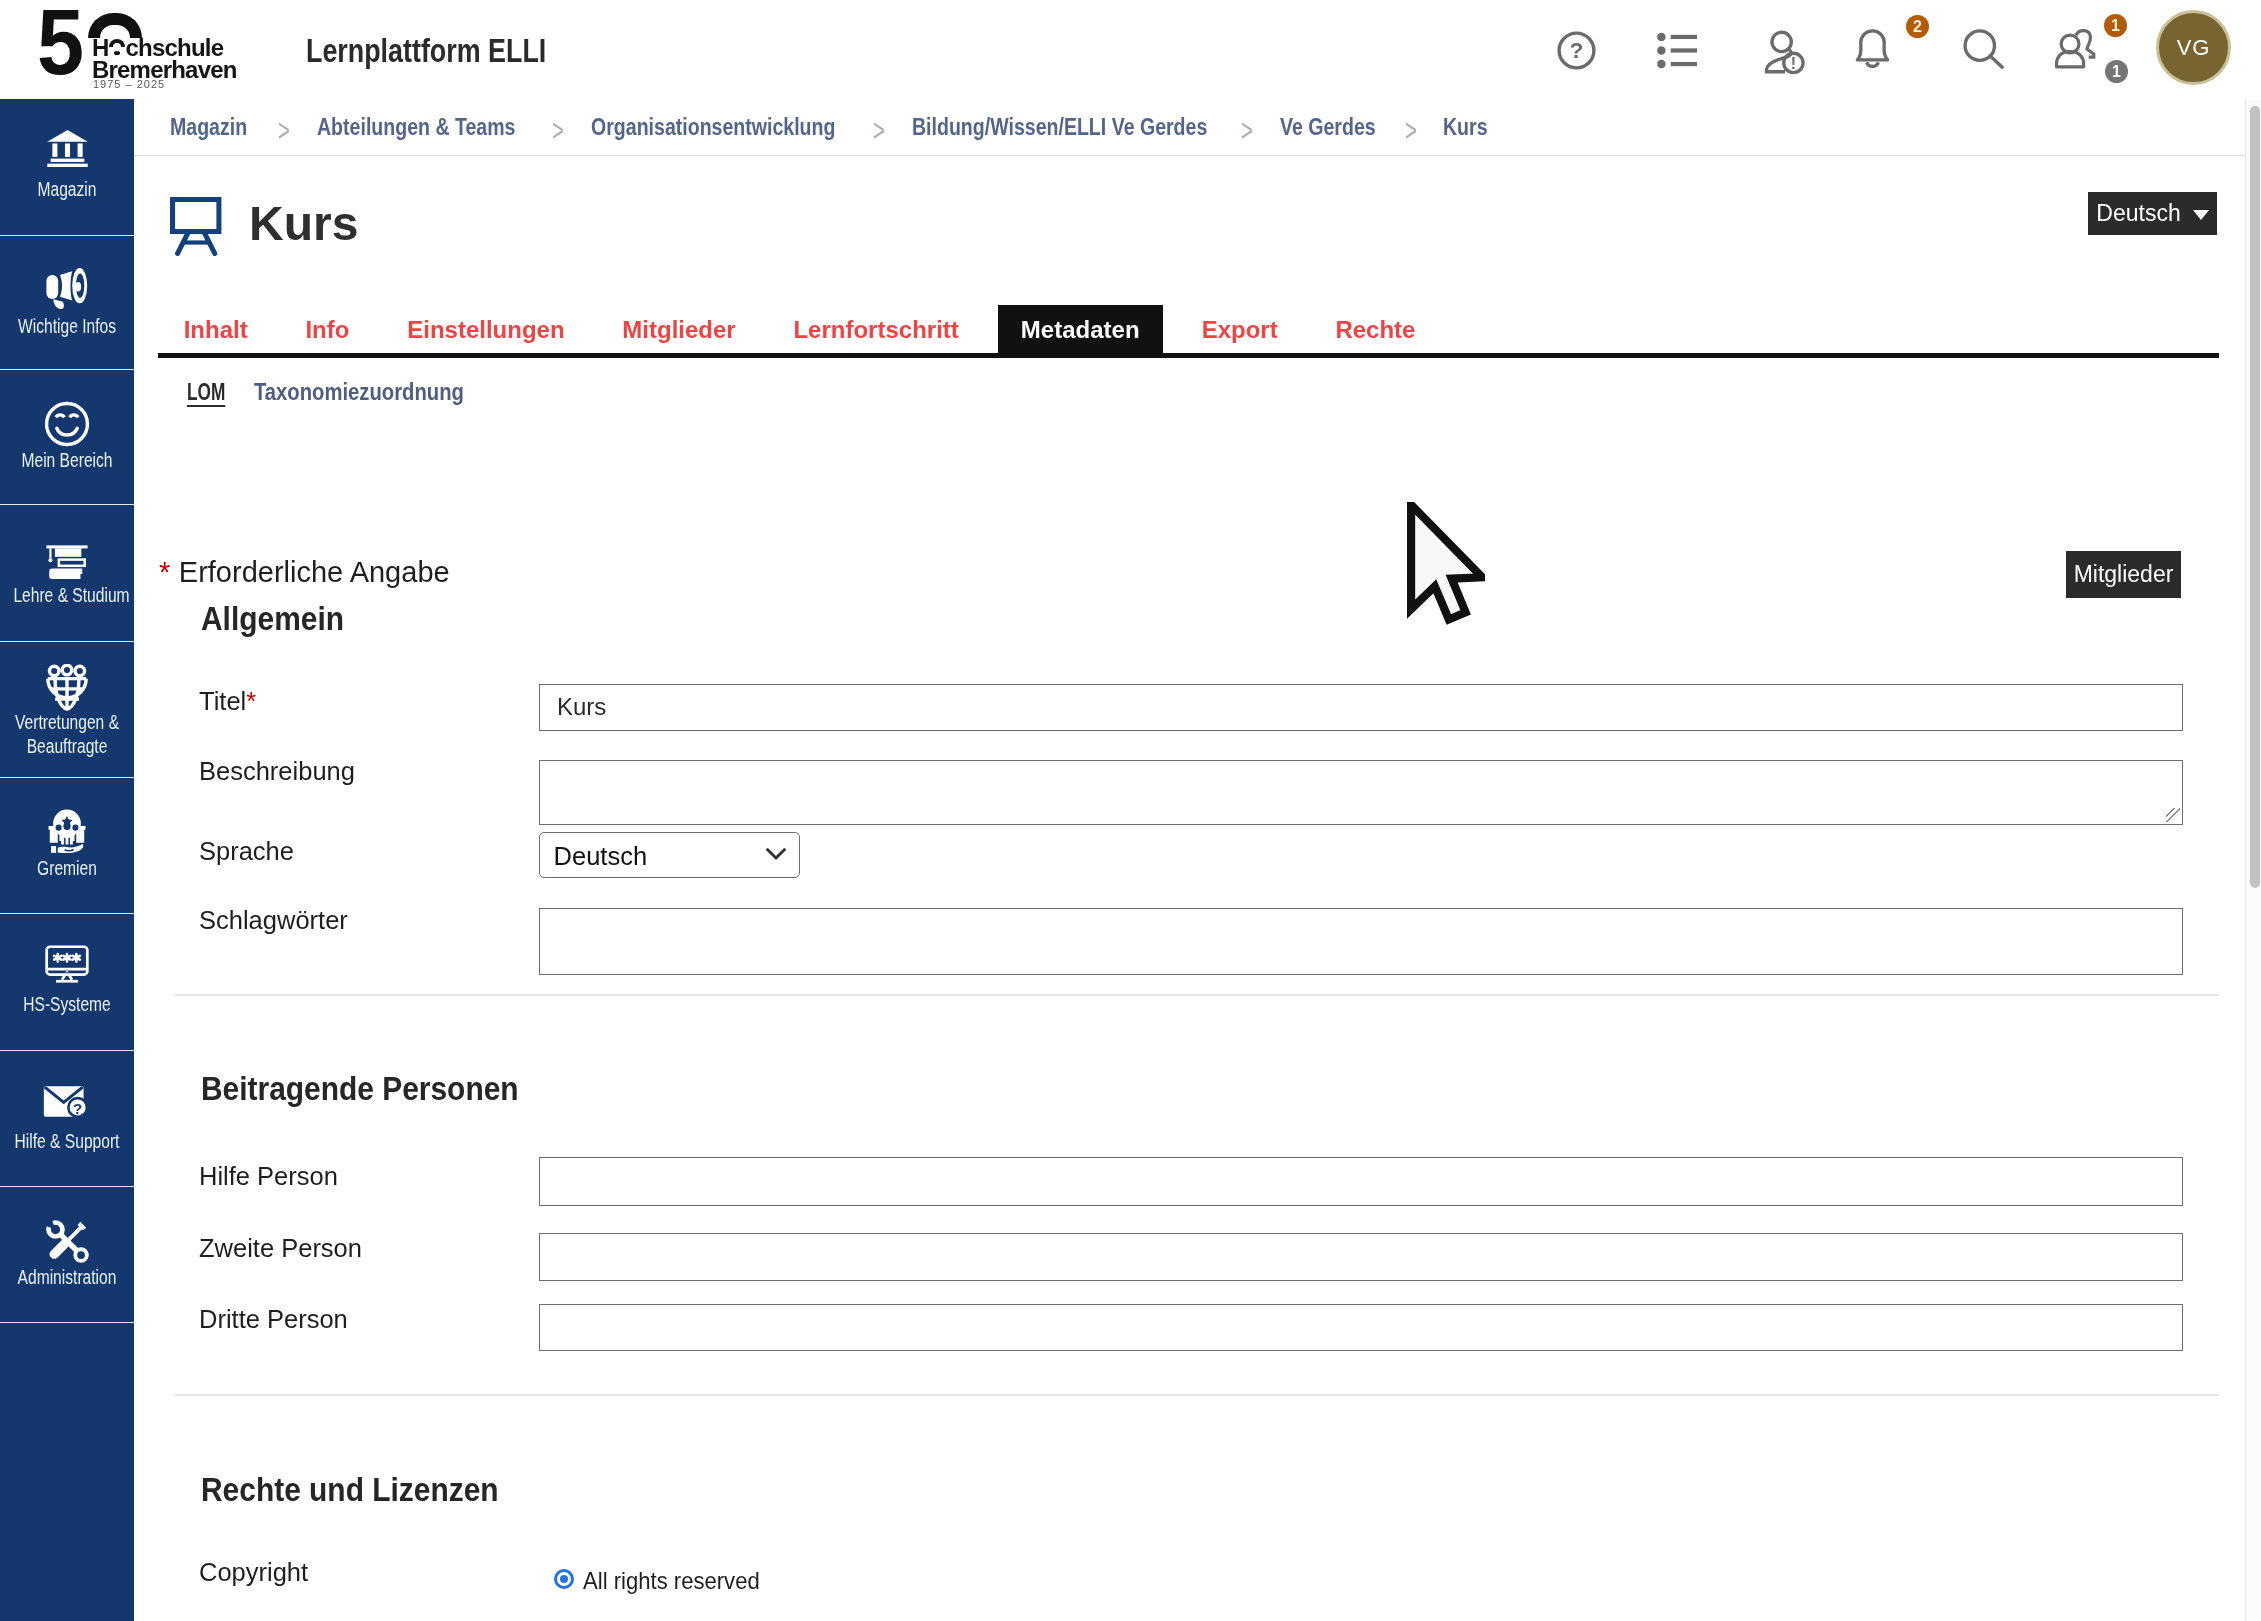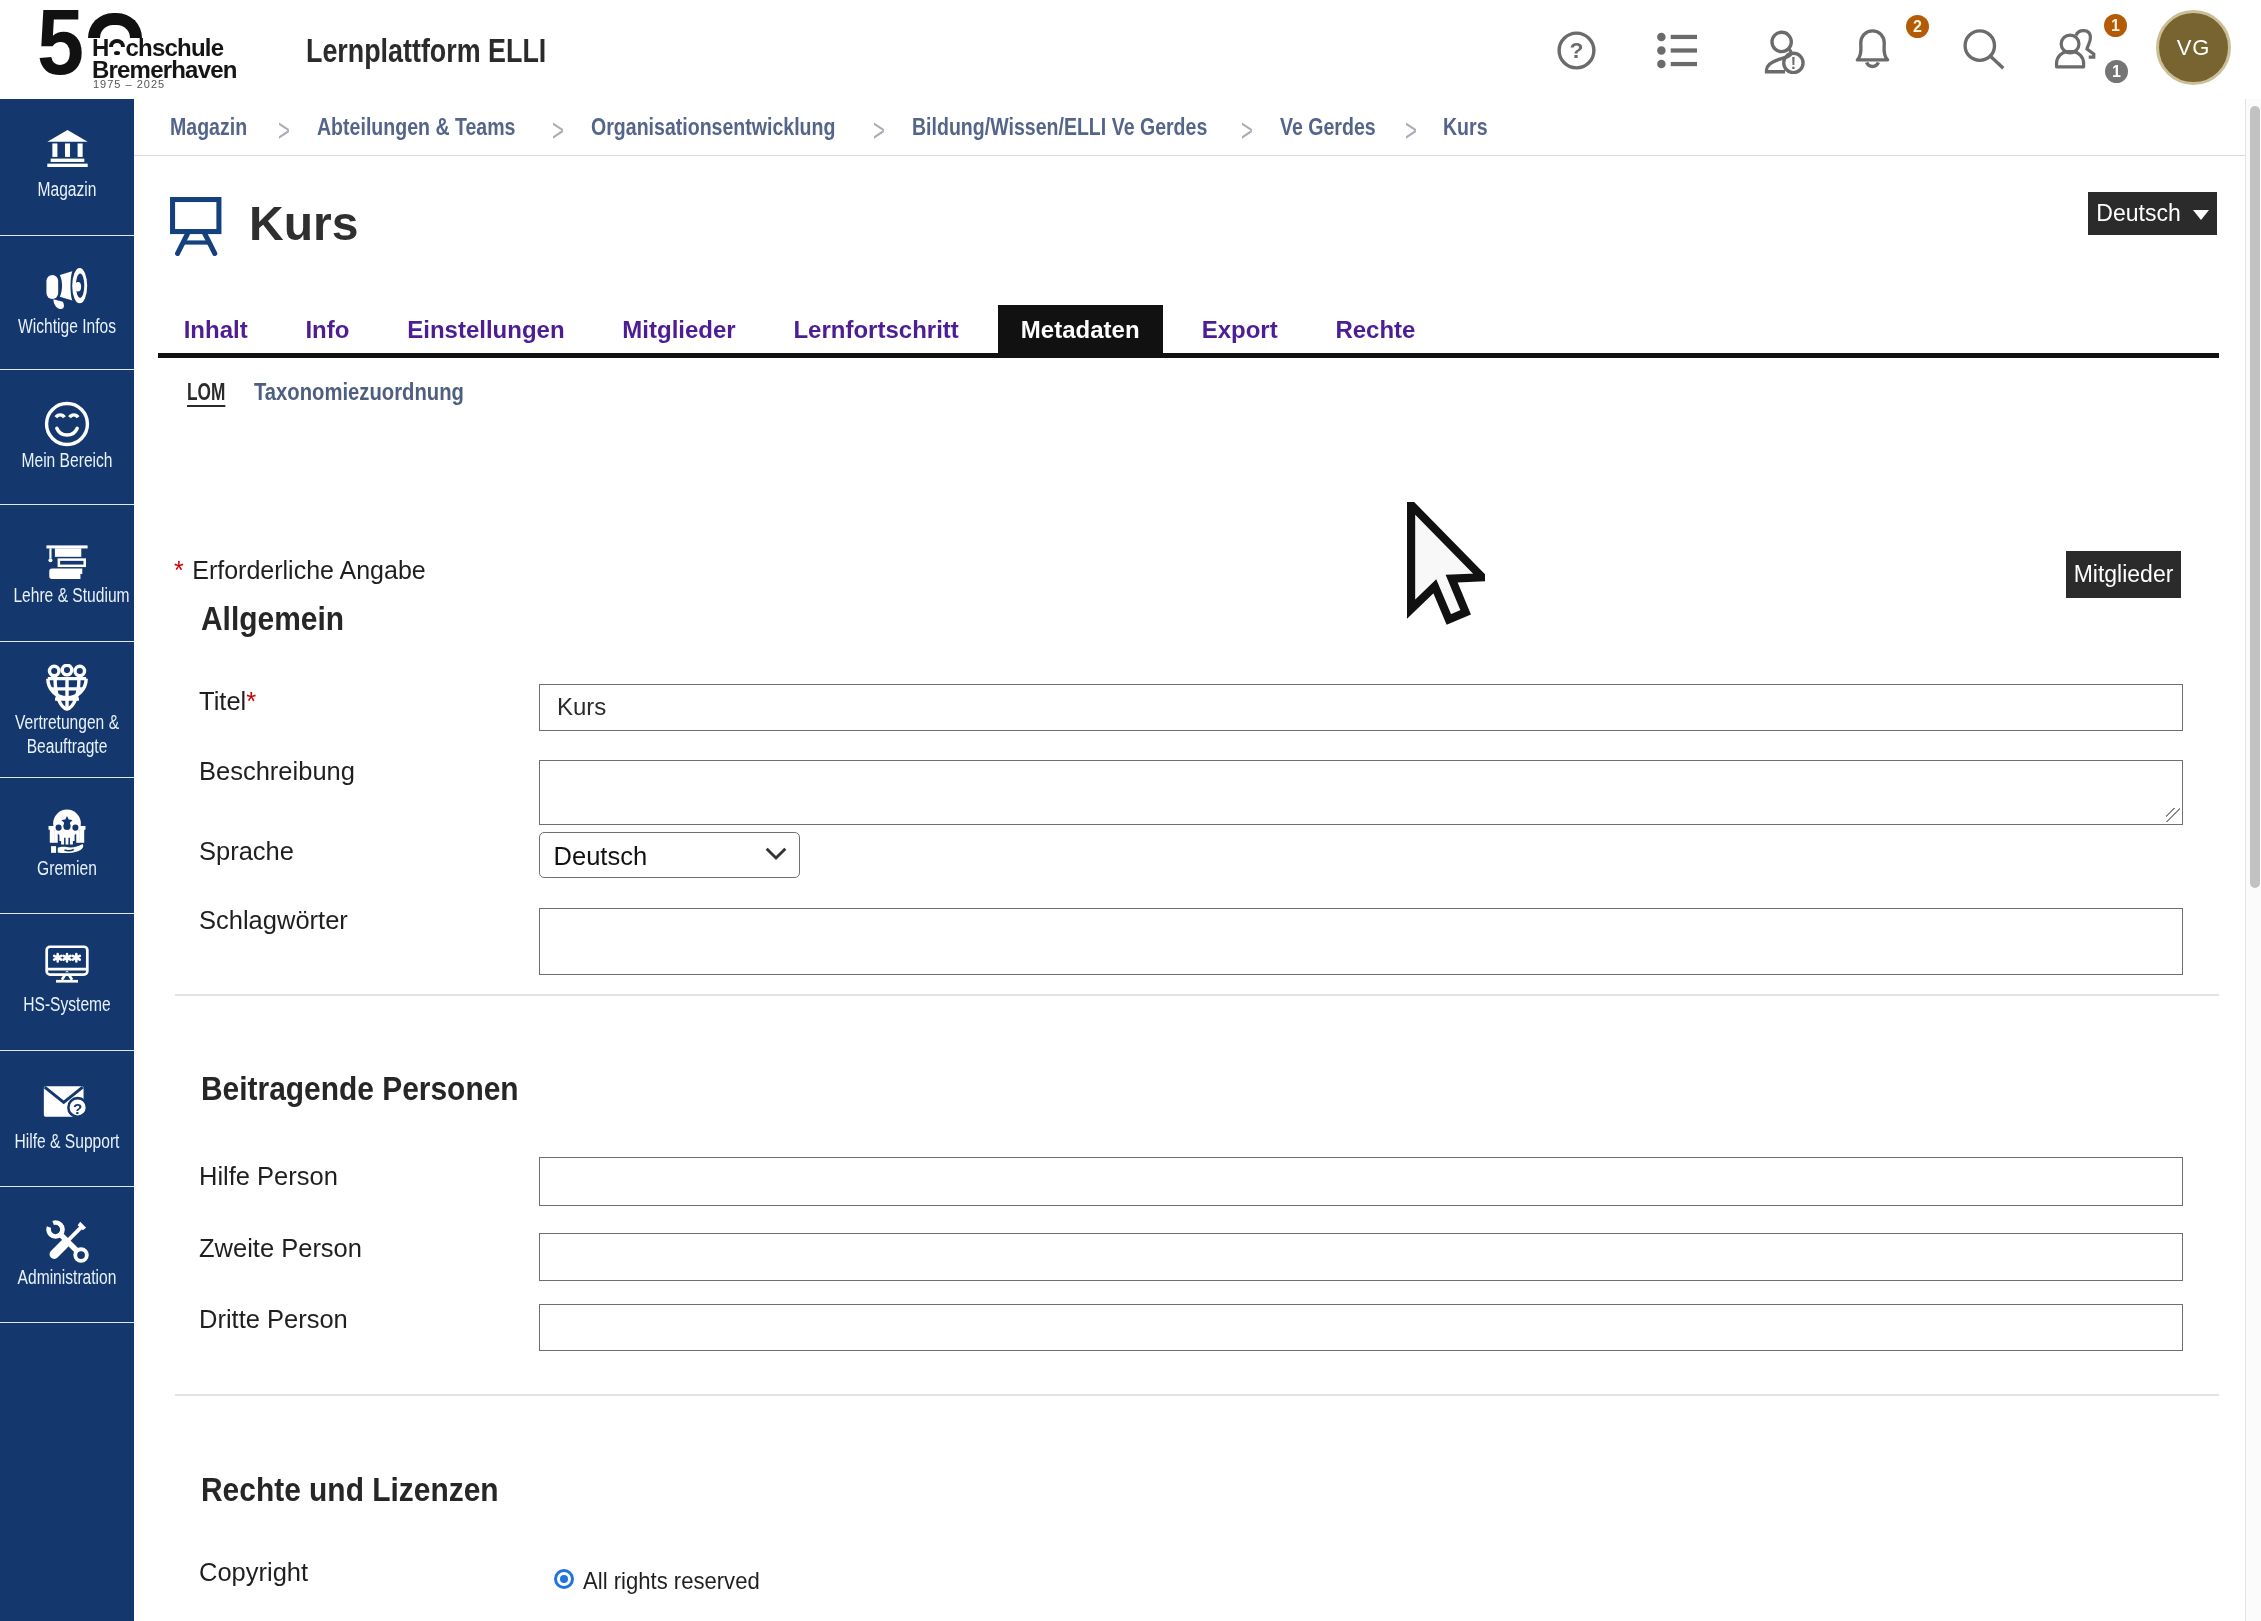--- a/index.html
+++ b/index.html
@@ -48,35 +48,35 @@
   #crumbs .sep { color:#a9aeb6; font-weight:400; font-size:25.5px; transform:scaleY(1.2) scaleX(0.8); top:13.6px; }
 
   #kursicon { position:absolute; left:36px; top:98px; }
   #kurstitle { position:absolute; left:115px; top:97px; font-size:48px; font-weight:bold; color:#2f2f2f; }
   #aktionen { position:absolute; left:1954px; top:93px; width:129px; height:43px; background:#2b2b2b; color:#fff;
     font-size:23px; display:flex; align-items:center; justify-content:center; gap:12px; }
   #aktionen .tri { width:0; height:0; border-left:8.5px solid transparent; border-right:8.5px solid transparent; border-top:10.2px solid #fff; margin-top:2.5px; }
 
   #tabs { position:absolute; left:31px; top:206px; width:2061px; height:53px; }
   #tabs .tab { position:relative; float:left; height:53px; line-height:49px; padding:0 18.7px; margin-right:20.4px;
-    font-size:24px; color:#4c1d95; font-weight:600; }
+    font-size:24px; color:#ef4444; font-weight:600; }
   #tabs .tab.active { background:#111; color:#fff; padding:0 23px; }
   #tabunderline { position:absolute; left:24px; top:254px; width:2061px; height:5.1px; background:#111; }
 
   #subtabs { position:absolute; left:0; top:280px; height:34px; font-size:23px; }
   #subtabs .st1 { position:absolute; left:53px; color:#2b2b2b; font-weight:600; text-decoration:underline; text-underline-offset:5.1px;
     transform:scaleX(0.75); transform-origin:left top; }
   #subtabs .st2 { position:absolute; left:120px; color:#4d5e80; font-weight:600;
     transform:scaleX(0.88); transform-origin:left top; white-space:nowrap; }
 
   #graybar { position:absolute; left:25.5px; top:345px; width:2059px; height:86px; background:#ededed; }
   #graybar .lbl { position:absolute; left:807px; top:0; height:86px; display:flex; align-items:center; font-size:25.5px; color:#2c2c2c; }
   #graybar svg { position:absolute; left:738px; top:18.7px; }
 
-  #reqnote { position:absolute; left:40px; top:457px; font-size:25px; color:#1f1f1f; }
+  #reqnote { position:absolute; left:25px; top:457px; font-size:29px; color:#1f1f1f; }
   #reqnote .star { color:#cc0000; margin-right:8.5px; }
   #speichern { position:absolute; left:1932px; top:452px; width:115px; height:47px; background:#2b2b2b; color:#fff;
     font-size:23px; display:flex; align-items:center; justify-content:center; }
 
   .h2 { position:absolute; left:67px; font-size:34px; font-weight:bold; color:#262626;
     transform:scaleX(0.88); transform-origin:left top; white-space:nowrap; }
   .flabel { position:absolute; left:65px; font-size:25.5px; color:#1f1f1f; }
   .flabel .star { color:#cc0000; }
   .finput { position:absolute; left:405px; width:1644px; border:1.7px solid #6f6f6f; background:#fff;
     font-size:24px; color:#2b2b2b; padding-left:17px; font-family:"Liberation Sans",sans-serif; }

